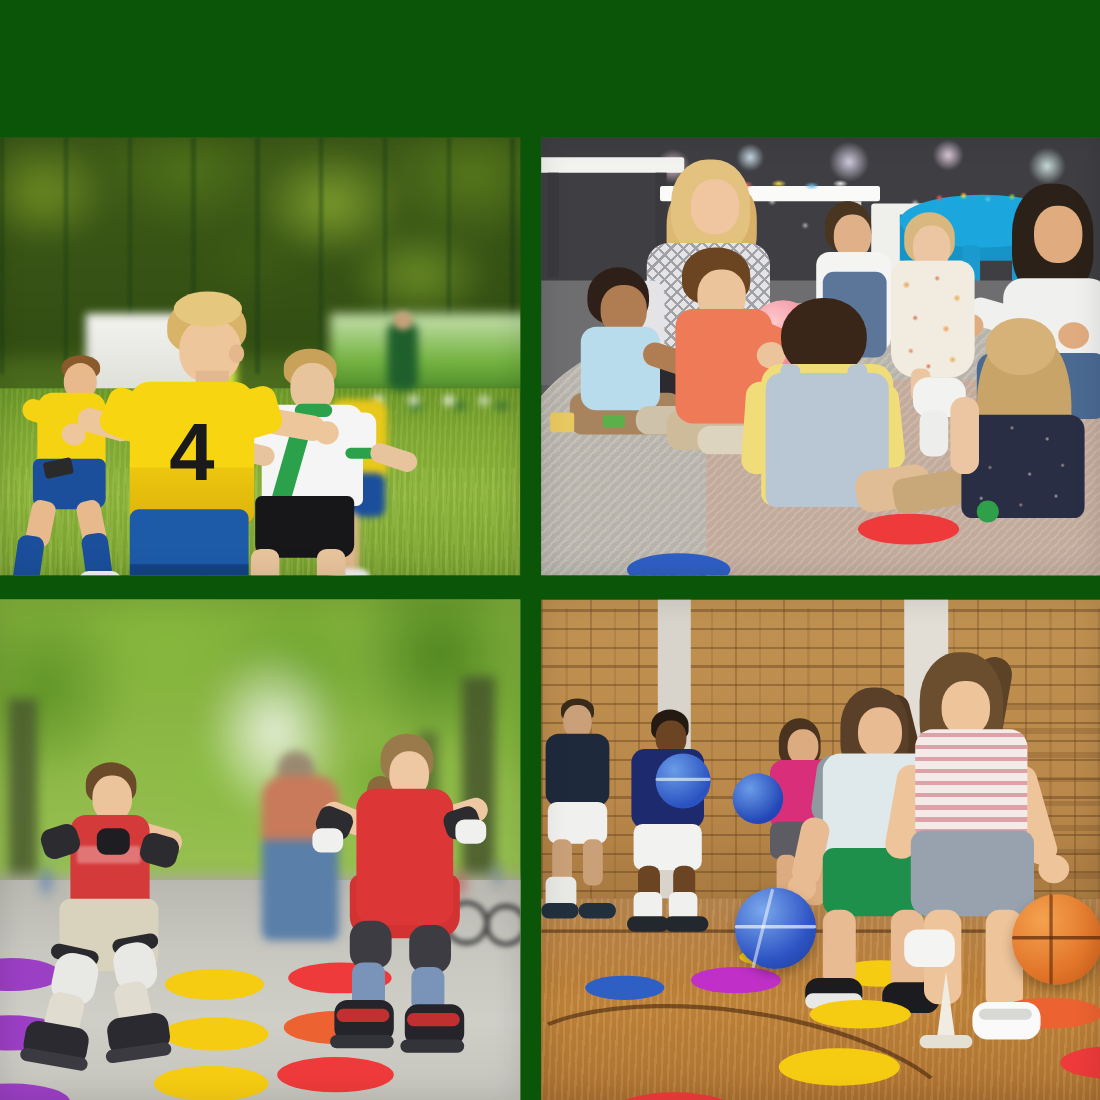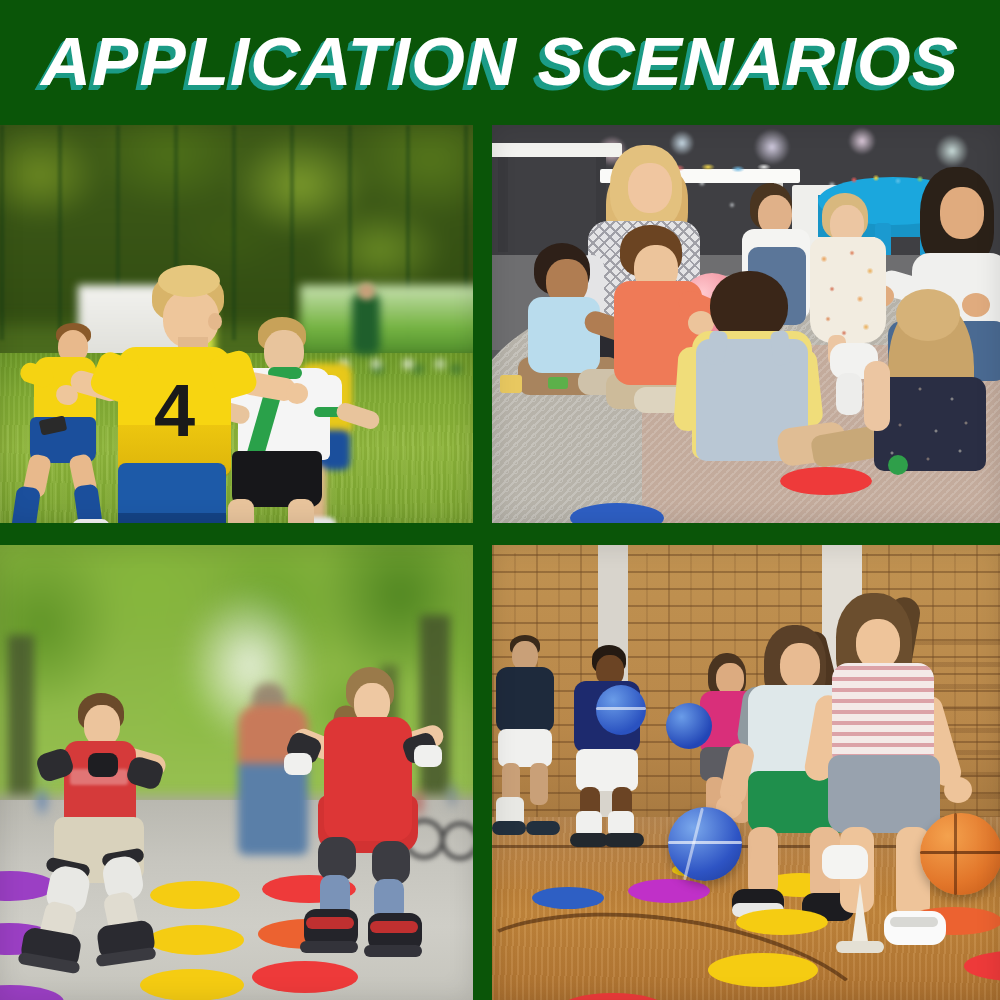--- a/index.html
+++ b/index.html
@@ -501,23 +501,20 @@
 
   
   .vig{position:absolute;inset:0;pointer-events:none;
     box-shadow:inset 0 0 26px rgba(0,0,0,.12);}
 </style>
 </head>
 <body>
 
 <div id="root">
 
-  <div class="header">
-    <div class="title">APPLICATION  SCENARIOS</div>
-  </div>
 
   <div class="panel p-tl">
     <div class="scene">
       <div class="lay soc-sky"></div>
       <div class="lay soc-trees"></div>
       <div class="lay soc-net"></div>
       <div class="lay soc-board2"></div>
       <div class="lay soc-board"></div>
       <div class="lay soc-grass"></div>
       <div class="lay soc-grass-tex"></div>

